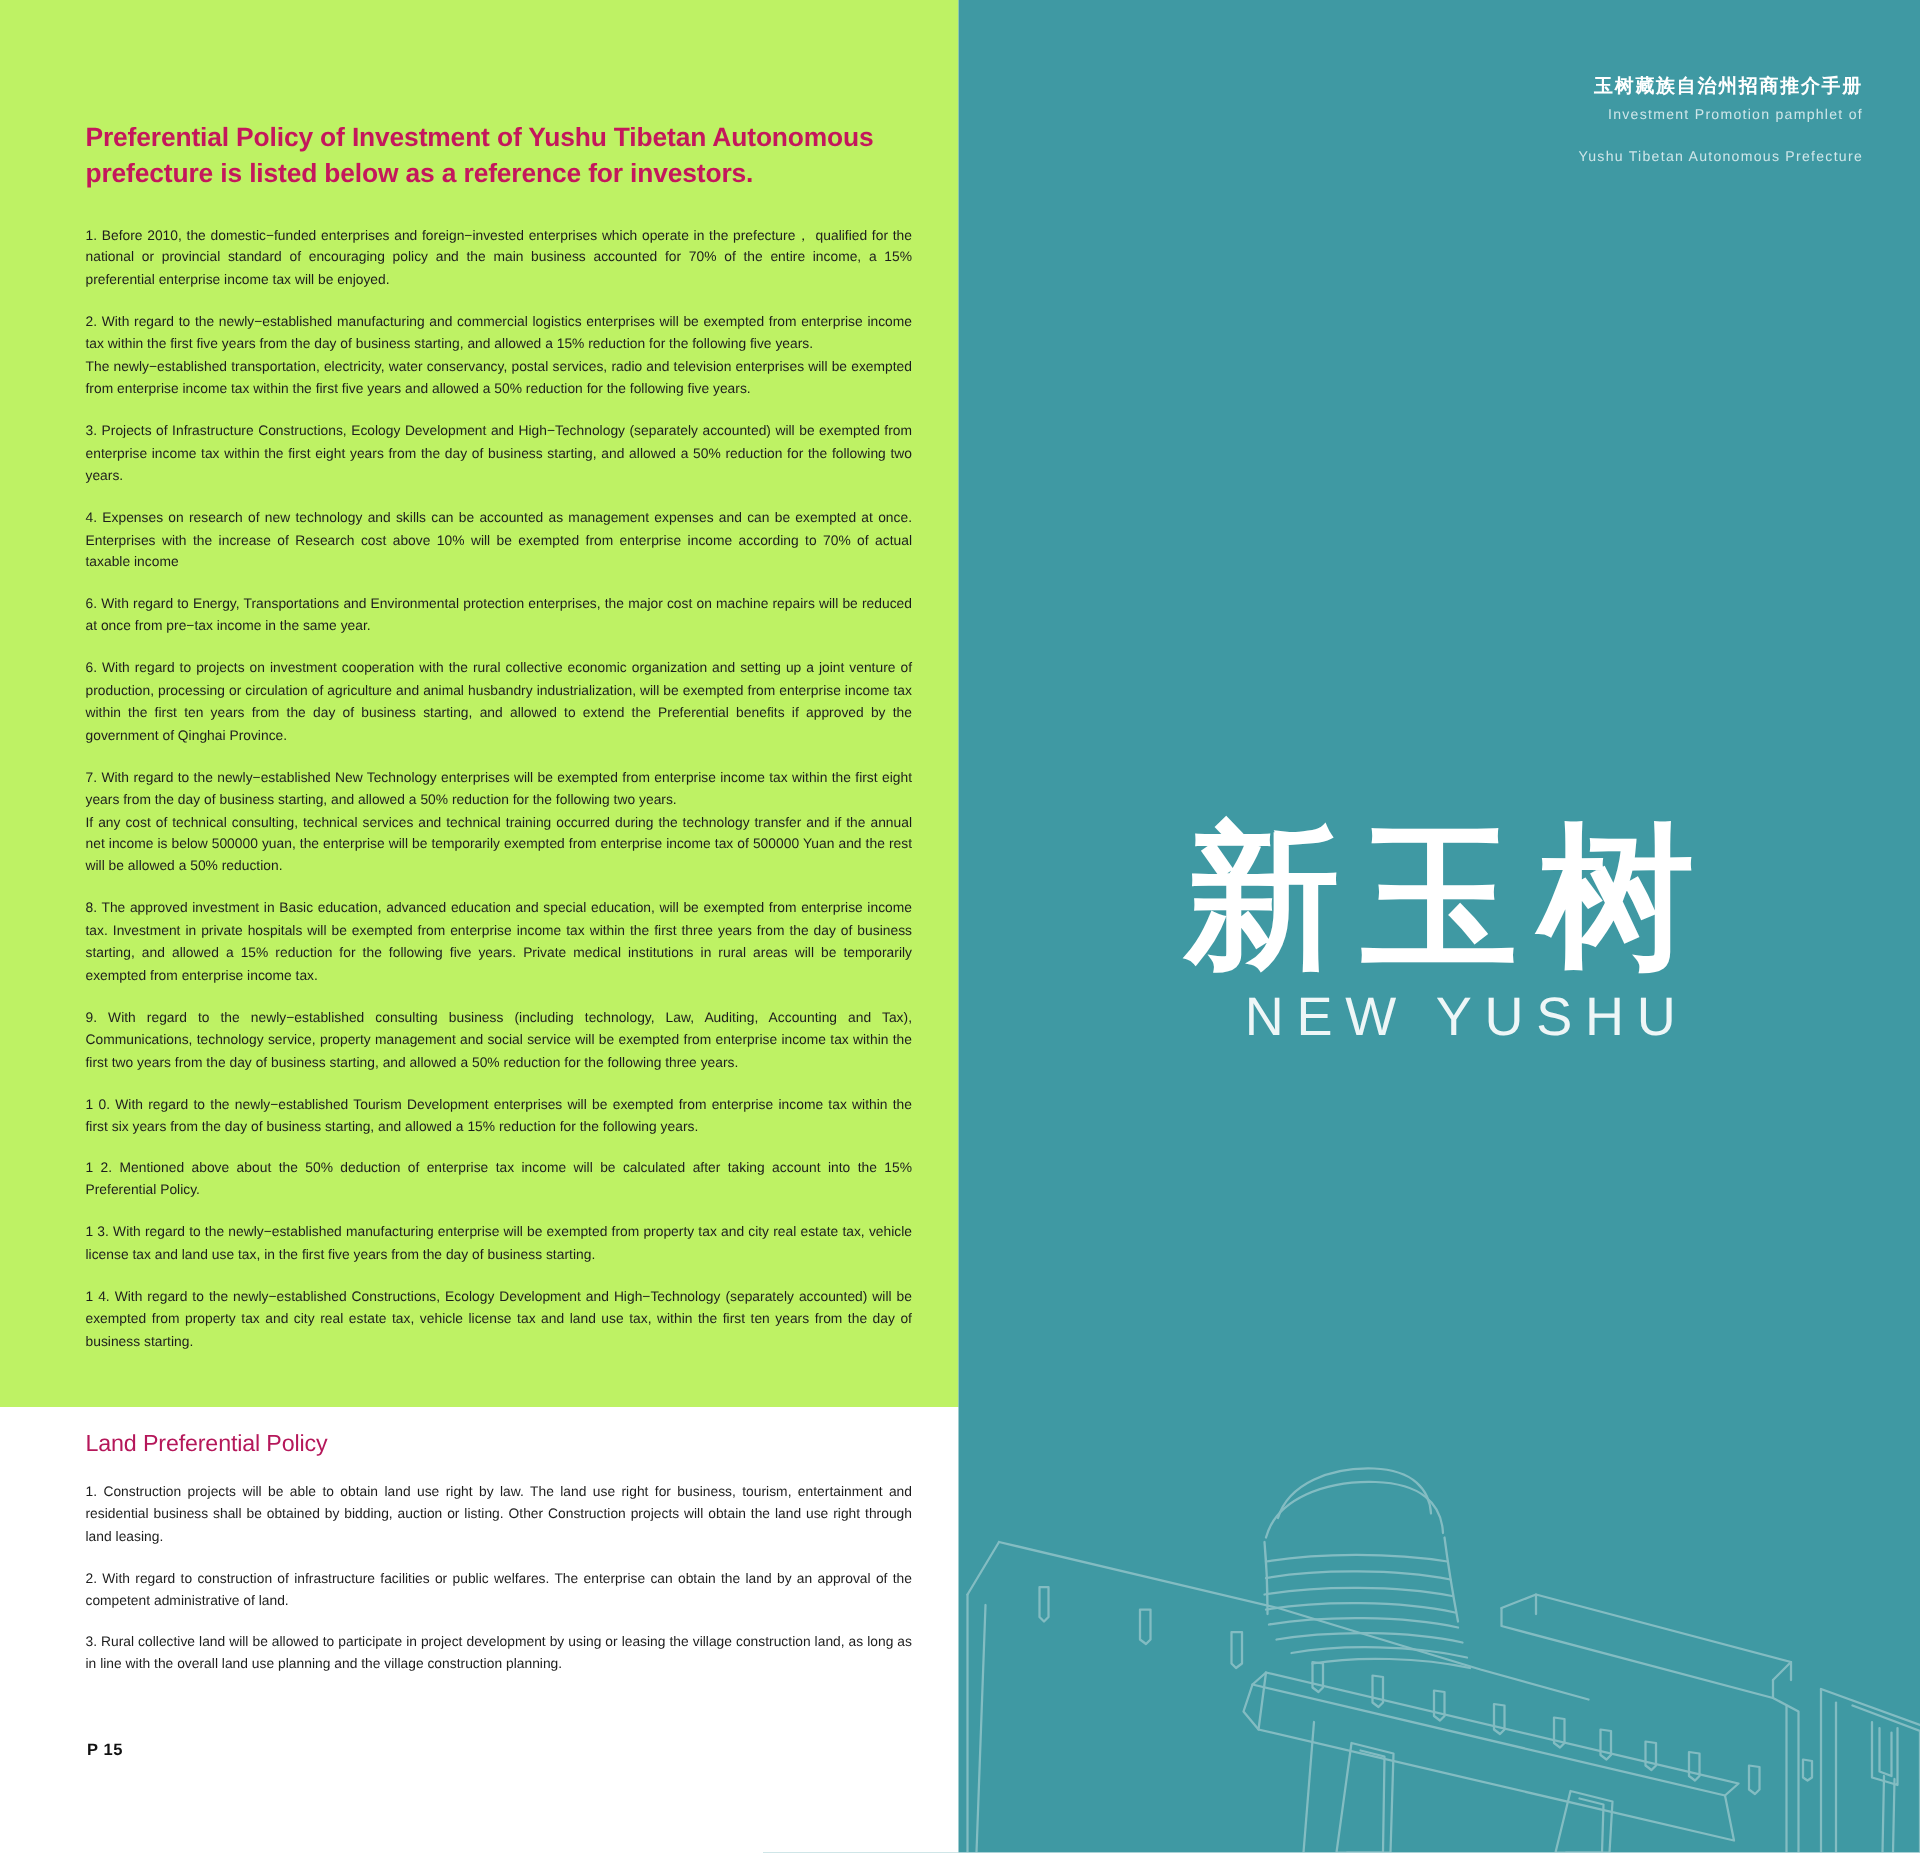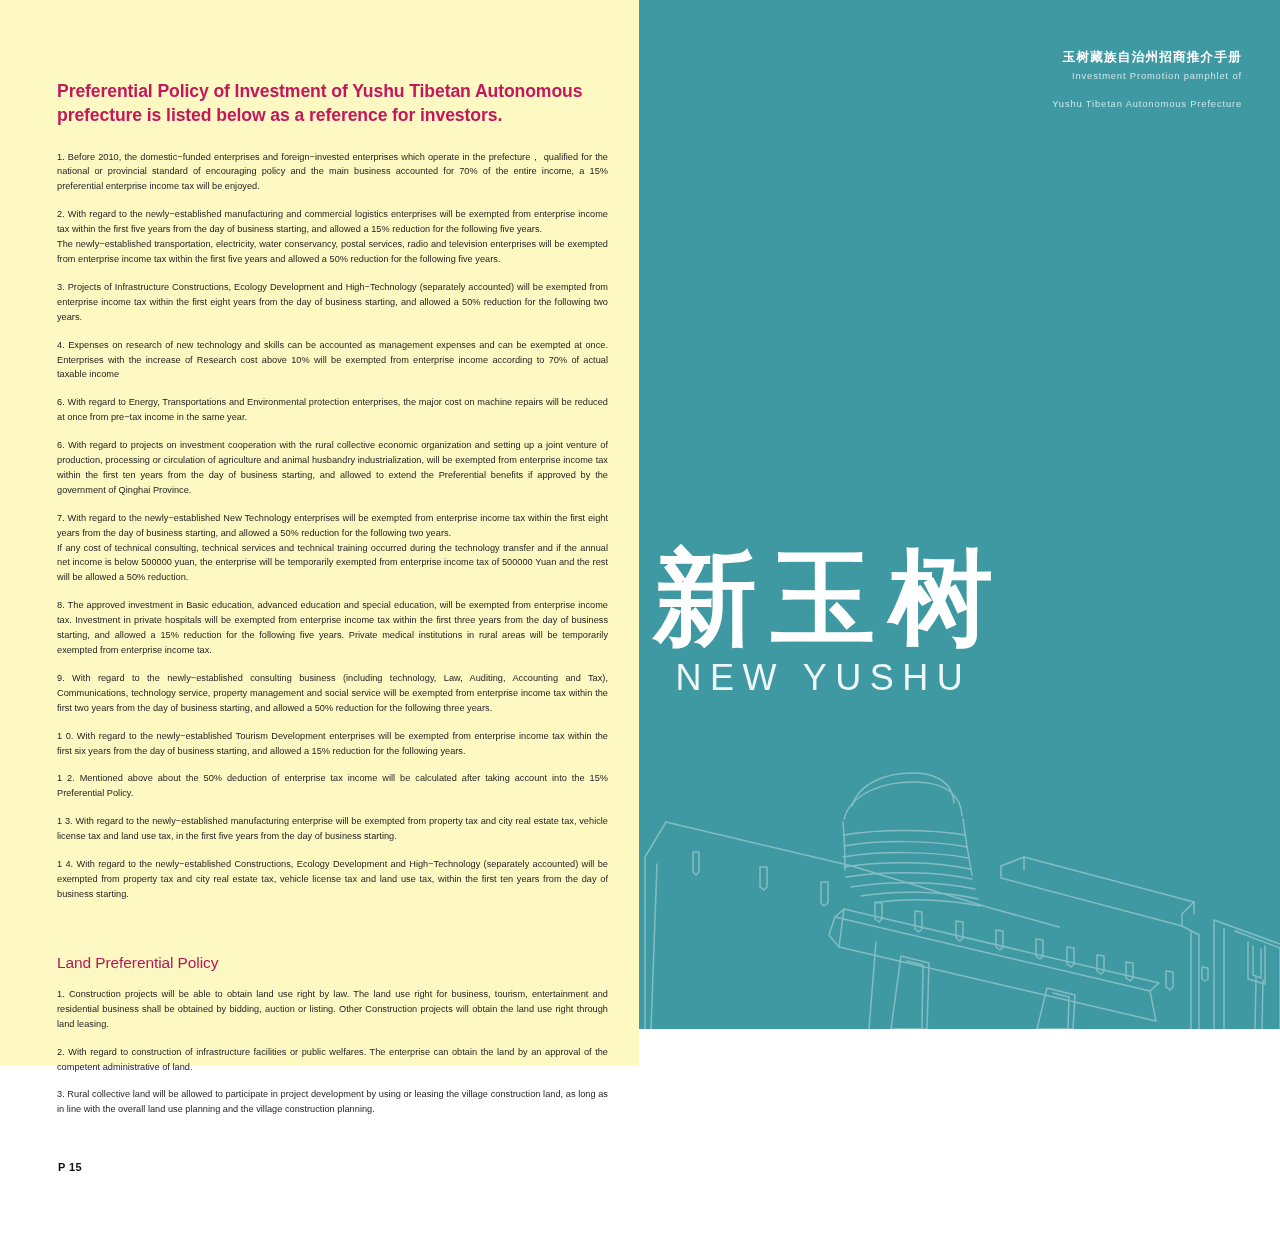--- a/index.html
+++ b/index.html
@@ -16,22 +16,22 @@
   }
   .spread {
     position: absolute;
     inset: 0;
     display: flex;
   }
   
   .page-left {
     position: relative;
     width: 639px;
-    height: 1066px;
-    background: #fef9c3;
+    height: 938px;
+    background: #bef264;
     flex: 0 0 639px;
   }
   .content {
     position: absolute;
     left: 57px;
     top: 79px;
     width: 551px;
   }
   h1.section-title {
     margin: 0 0 22px 0;
@@ -70,21 +70,21 @@
     top: 1161px;
     font-size: 11px;
     font-weight: bold;
     color: #111111;
     letter-spacing: 0.4px;
   }
   
   .page-right {
     position: relative;
     width: 641px;
-    height: 1029px;
+    height: 1235px;
     background: #3f99a3;
     flex: 0 0 641px;
     overflow: hidden;
   }
   .brand-header {
     position: absolute;
     right: 38px;
     top: 48px;
     text-align: right;
   }
@@ -103,21 +103,21 @@
     color: #cfe6e9;
     line-height: 1.42;
     letter-spacing: 0.85px;
     white-space: nowrap;
   }
   .logo-block {
     position: absolute;
     left: 0;
     right: 0;
     top: 546px;
-    text-align: left;
+    text-align: center;
   }
   .logo-cn {
     font-size: 104px;
     font-weight: bold;
     color: #ffffff;
     letter-spacing: 14px;
     line-height: 1;
     text-indent: 14px;
     font-family: "DejaVu Sans", "Liberation Sans", sans-serif;
   }

